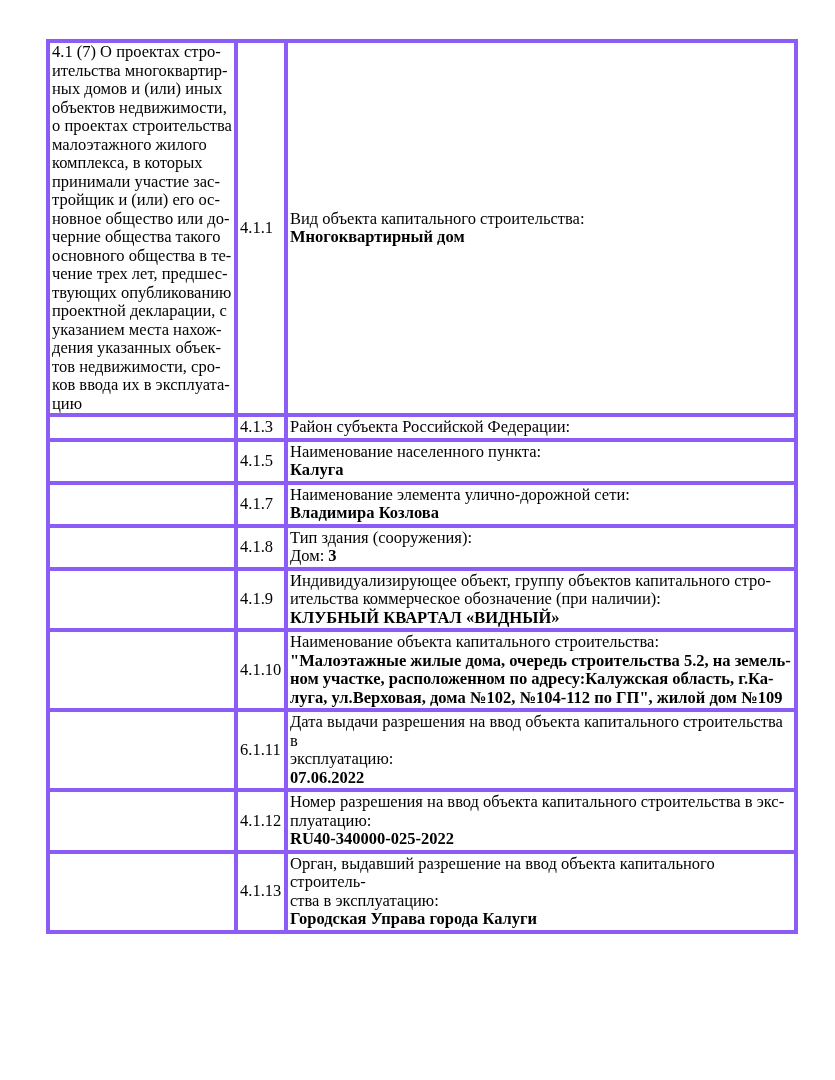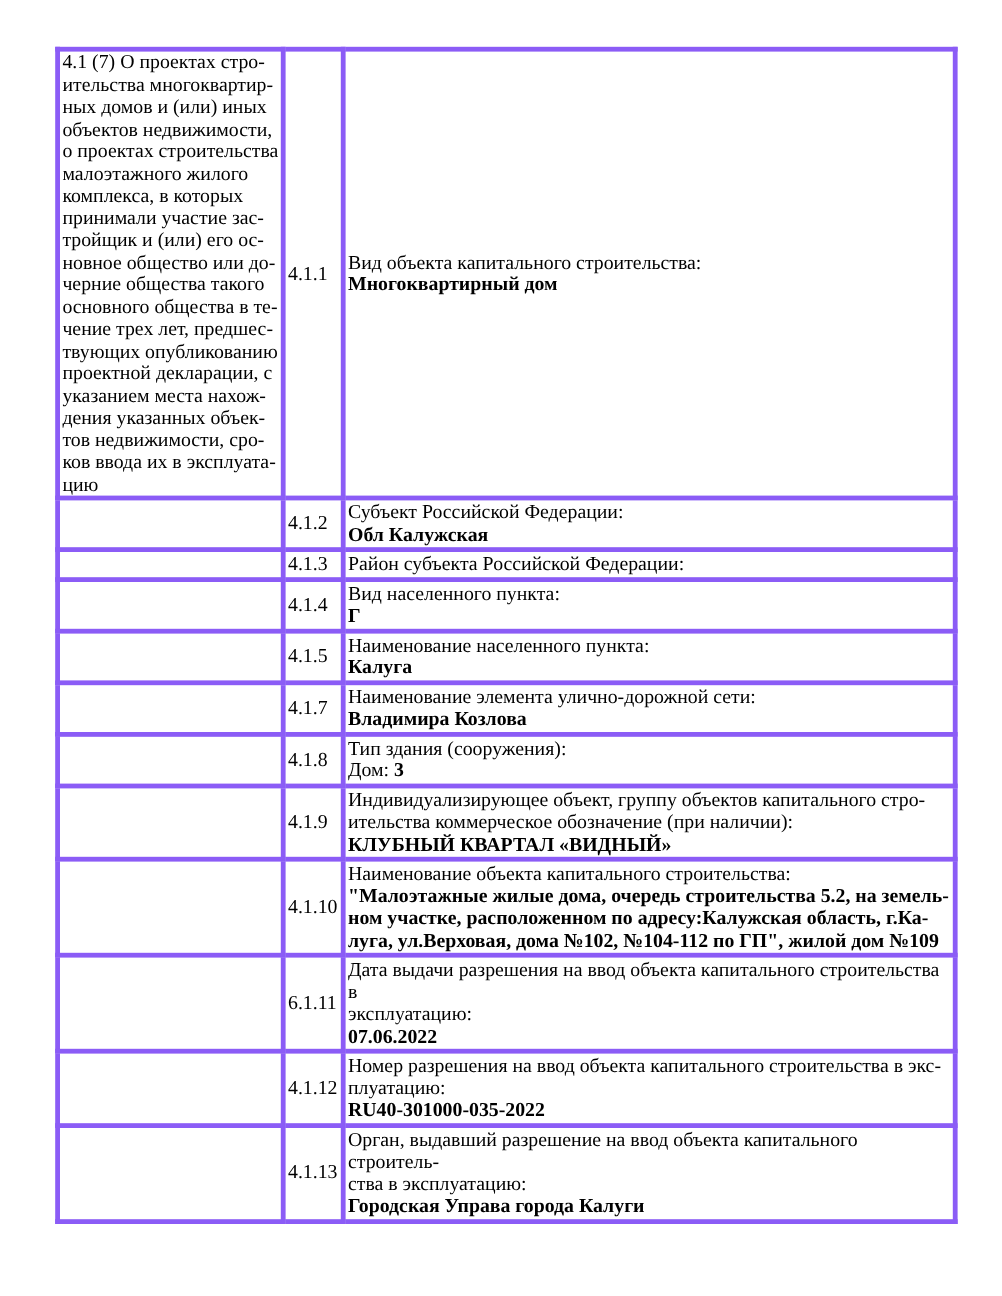--- a/index.html
+++ b/index.html
@@ -90,40 +90,24 @@
 ков ввода их в эксплуата-
 цию</td>
     <td class="num-cell">4.1.1</td>
     <td class="content-cell">
       <div class="row-label">Вид объекта капитального строительства:</div>
       <div class="row-value-line"><span></span><span class="row-value">Многоквартирный дом</span></div>
     </td>
   </tr>
       <tr>
     <td class="col1"></td>
-    <td class="num-cell">4.1.2</td>
-    <td class="content-cell">
-      <div class="row-label">Субъект Российской Федерации:</div>
-      <div class="row-value-line"><span></span><span class="row-value">Обл Калужская</span></div>
-    </td>
-  </tr>
-      <tr>
-    <td class="col1"></td>
     <td class="num-cell">4.1.3</td>
     <td class="content-cell">
       <div class="row-label">Район субъекта Российской Федерации:</div>
       <div class="row-value-line"><span></span><span class="row-value"></span></div>
-    </td>
-  </tr>
-      <tr>
-    <td class="col1"></td>
-    <td class="num-cell">4.1.4</td>
-    <td class="content-cell">
-      <div class="row-label">Вид населенного пункта:</div>
-      <div class="row-value-line"><span></span><span class="row-value">Г</span></div>
     </td>
   </tr>
       <tr>
     <td class="col1"></td>
     <td class="num-cell">4.1.5</td>
     <td class="content-cell">
       <div class="row-label">Наименование населенного пункта:</div>
       <div class="row-value-line"><span></span><span class="row-value">Калуга</span></div>
     </td>
   </tr>
@@ -170,21 +154,21 @@
 эксплуатацию:</div>
       <div class="row-value-line"><span></span><span class="row-value">07.06.2022</span></div>
     </td>
   </tr>
       <tr>
     <td class="col1"></td>
     <td class="num-cell">4.1.12</td>
     <td class="content-cell">
       <div class="row-label">Номер разрешения на ввод объекта капитального строительства в экс-
 плуатацию:</div>
-      <div class="row-value-line"><span></span><span class="row-value">RU40-301000-035-2022</span></div>
+      <div class="row-value-line"><span></span><span class="row-value">RU40-340000-025-2022</span></div>
     </td>
   </tr>
       <tr>
     <td class="col1"></td>
     <td class="num-cell">4.1.13</td>
     <td class="content-cell">
       <div class="row-label">Орган, выдавший разрешение на ввод объекта капитального строитель-
 ства в эксплуатацию:</div>
       <div class="row-value-line"><span></span><span class="row-value">Городская Управа города Калуги</span></div>
     </td>

